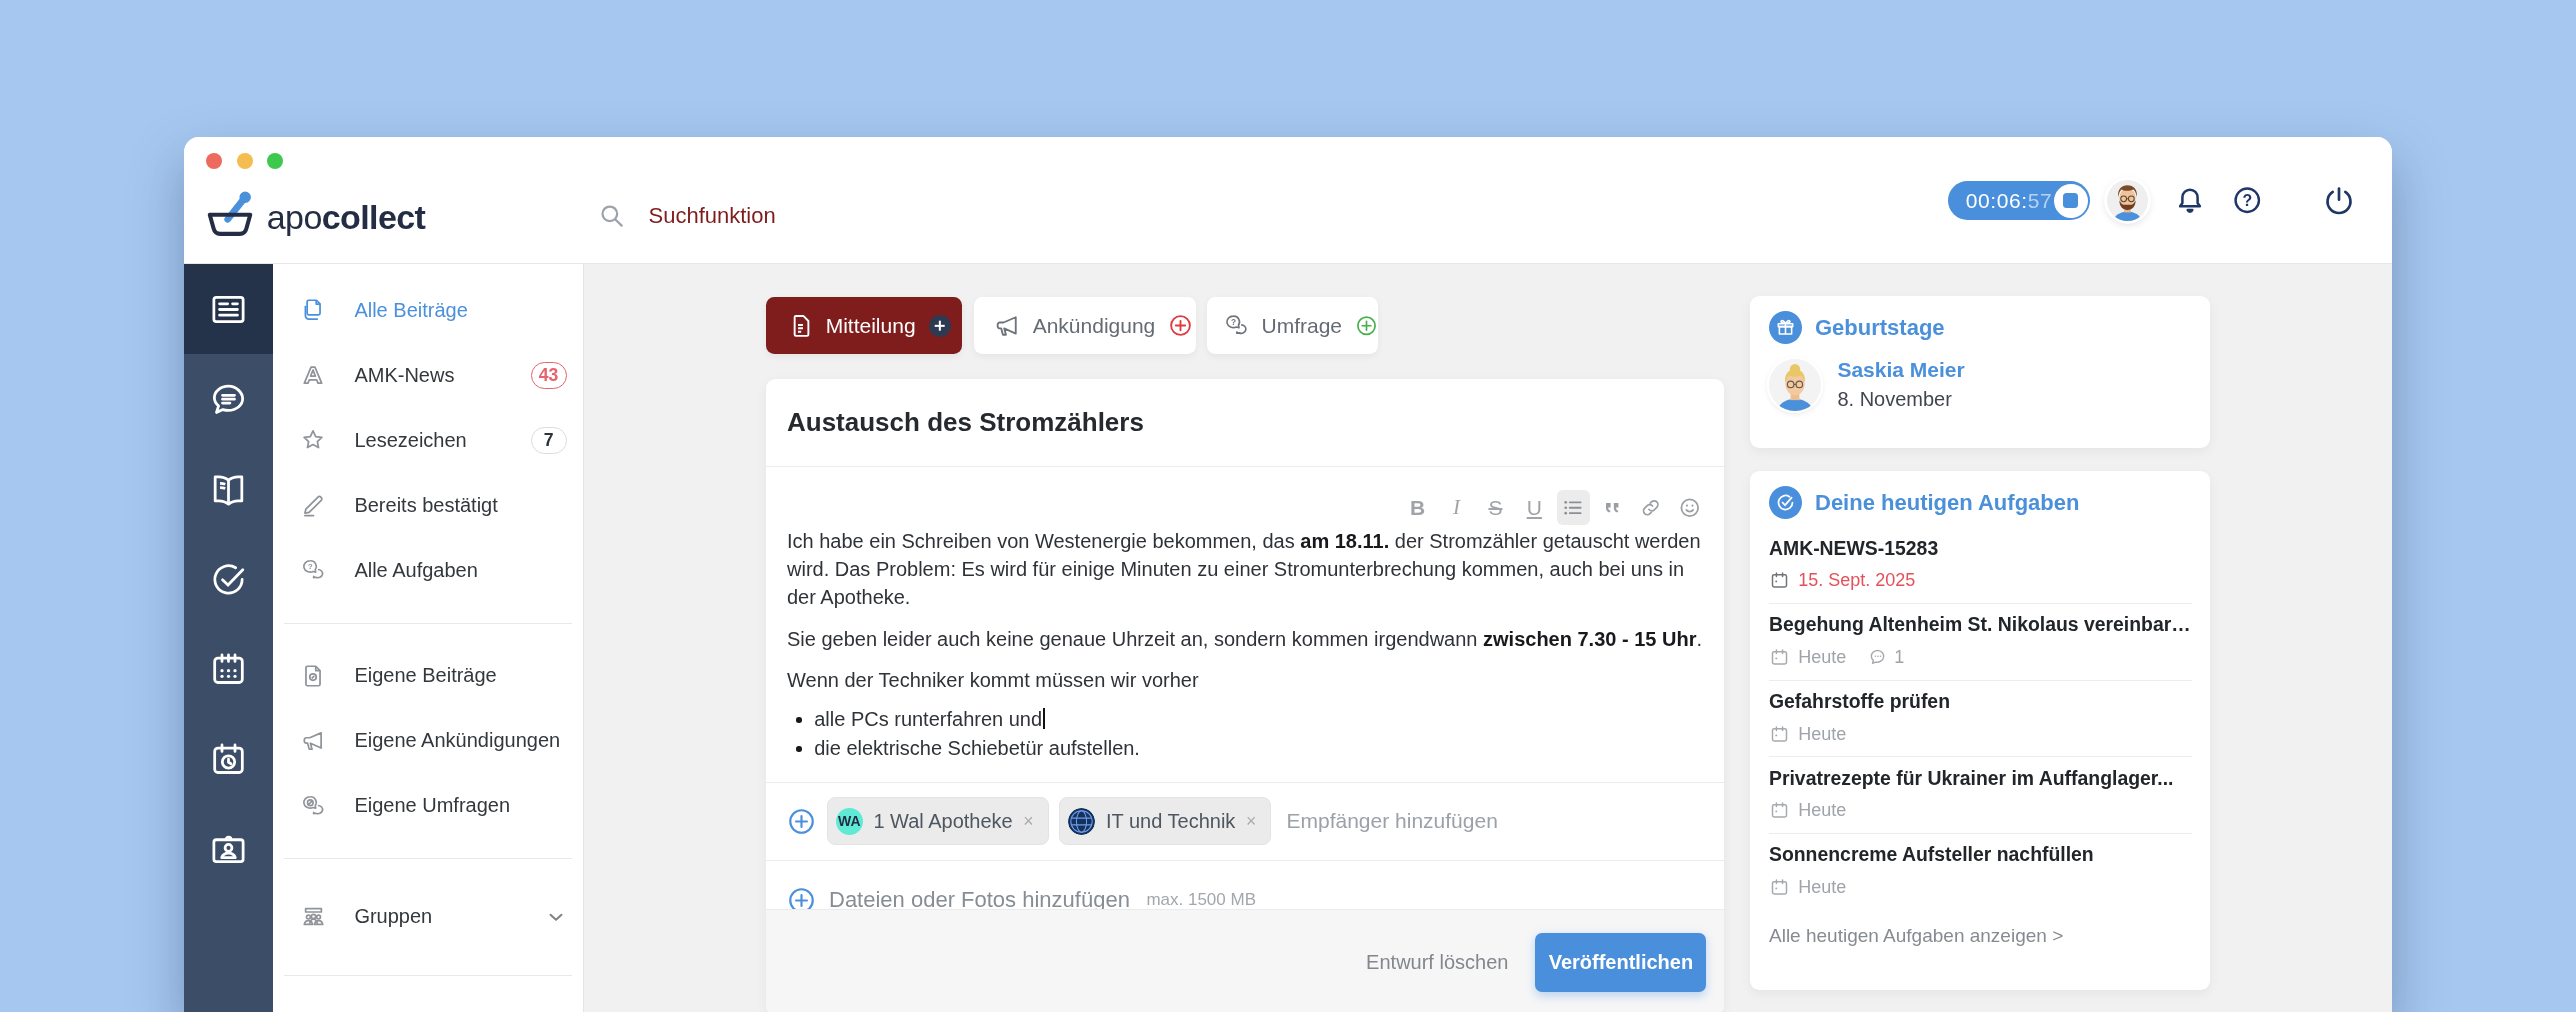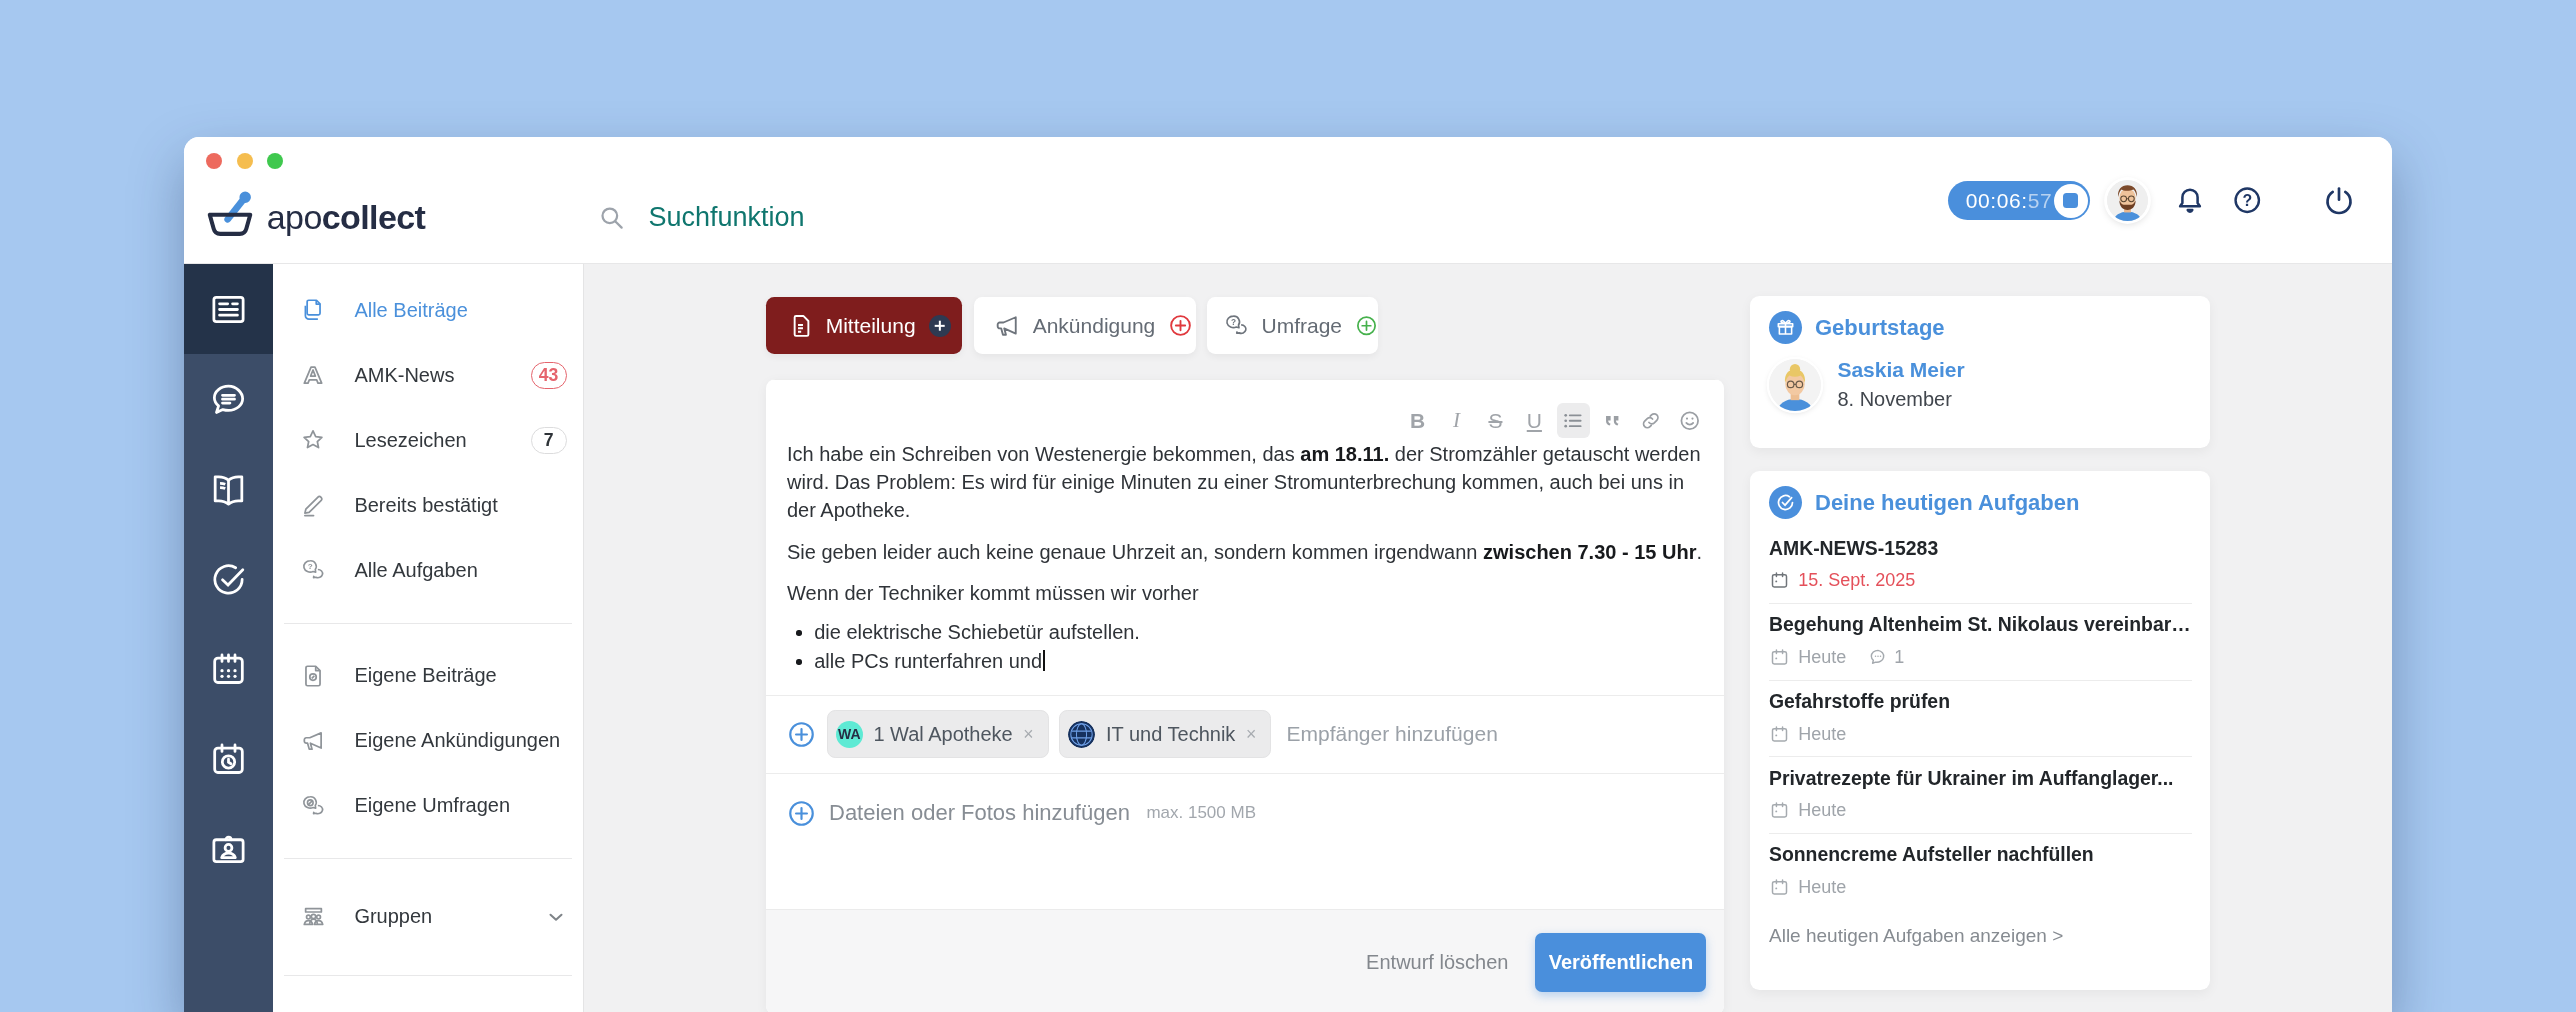--- a/index.html
+++ b/index.html
@@ -17,21 +17,21 @@
     border-bottom:0.6px solid #E7E7E8; }
   .traffic { position:absolute; left:22px; top:16px; display:flex; gap:14.7px; }
   .traffic span { width:16px; height:16px; border-radius:50%; display:block; }
   .t-red{ background:#ED6A5E; } .t-yellow{ background:#F5BD4F; } .t-green{ background:#3FC84E; }
 
   .logo { position:absolute; left:19.4px; top:53px; display:flex; align-items:center; gap:9.4px; }
   .logo-text { font-size:34px; color:#252D44; letter-spacing:-0.6px; }
   .logo-text .bold { font-weight:700; }
 
   .search { position:absolute; left:414px; top:65px; display:flex; align-items:center; gap:23.5px; }
-  .search-ph { font-size:27px; color:#0f766e; }
+  .search-ph { font-size:22px; color:#7f1d1d; }
 
   .head-right { position:absolute; right:19.4px; top:0; height:127px; display:flex; align-items:center; }
   .timer-pill { width:142px; height:39px; border-radius:20px; background:#4A8FDC; display:flex;
     align-items:center; padding:0 2.3px 0 17.6px; justify-content:space-between; }
   .timer-text { font-size:21px; color:#fff; letter-spacing:0.6px; }
   .timer-text .secs { color:#B7D2F1; }
   .timer-stop { width:34px; height:34px; background:#fff; border-radius:50%; display:flex;
     align-items:center; justify-content:center; }
   .timer-stop i { display:block; width:14.7px; height:14.7px; background:#4A8FDC; border-radius:3.5px; }
   .avatar-btn { margin-left:16.4px; width:41px; height:41px; border-radius:50%; background:#EFEFEF;
@@ -433,20 +433,21 @@
             <text x="9.5" y="11.3" text-anchor="middle" font-size="7.5" font-weight="700" fill="#6E747C" stroke="none" font-family="Liberation Sans, sans-serif">?</text>
           </svg>
           <span class="tlabel">Umfrage</span>
           <svg width="23.5" height="23.5" viewBox="0 0 24 24" fill="none" stroke="#46B14C" stroke-width="1.8" stroke-linecap="round">
             <circle cx="12" cy="12" r="9"></circle>
               <path d="M12 7.5v9M7.5 12h9"></path>
           </svg>
         </div>
 
         <div class="card editor">
+          <div class="ed-title">Austausch des Stromzählers</div>
           <div class="ed-div"></div>
 
           <div class="toolbar">
             <span class="tbtn b">B</span>
             <span class="tbtn i">I</span>
             <span class="tbtn s">S</span>
             <span class="tbtn u">U</span>
             <span class="tbtn active">
               <svg width="23.5" height="23.5" viewBox="0 0 24 24" fill="none" stroke="#8B9096" stroke-width="2" stroke-linecap="round">
                 <path d="M9 6.5h11M9 12h11M9 17.5h11"></path>
@@ -478,22 +479,22 @@
                   </g>
               </svg>
             </span>
           </div>
 
           <div class="ed-body">
             <p class="p1"><span>Ich habe ein Schreiben von Westenergie bekommen, das </span><span class="b">am 18.11.</span><span> der Stromzähler getauscht werden wird. Das Problem: Es wird für einige Minuten zu einer Stromunterbrechung kommen, auch bei uns in der Apotheke.</span></p>
             <p class="p2"><span>Sie geben leider auch keine genaue Uhrzeit an, sondern kommen irgendwann </span><span class="b">zwischen 7.30 - 15 Uhr</span><span>.</span></p>
             <p class="p3"><span>Wenn der Techniker kommt müssen wir vorher</span></p>
             <ul>
+              <li><span>alle PCs runterfahren und</span><span class="caret"></span></li>
               <li>die elektrische Schiebetür aufstellen.</li>
-              <li><span>alle PCs runterfahren und</span><span class="caret"></span></li>
             </ul>
           </div>
 
           <div class="ed-div ed-div2"></div>
 
           <div class="recips">
             <span class="plus-ring">
               <svg width="29" height="29" viewBox="0 0 24 24" fill="none" stroke="#4A90DB" stroke-width="1.8" stroke-linecap="round">
                 <circle cx="12" cy="12" r="9.3"></circle>
                   <path d="M12 7.5v9M7.5 12h9"></path>

